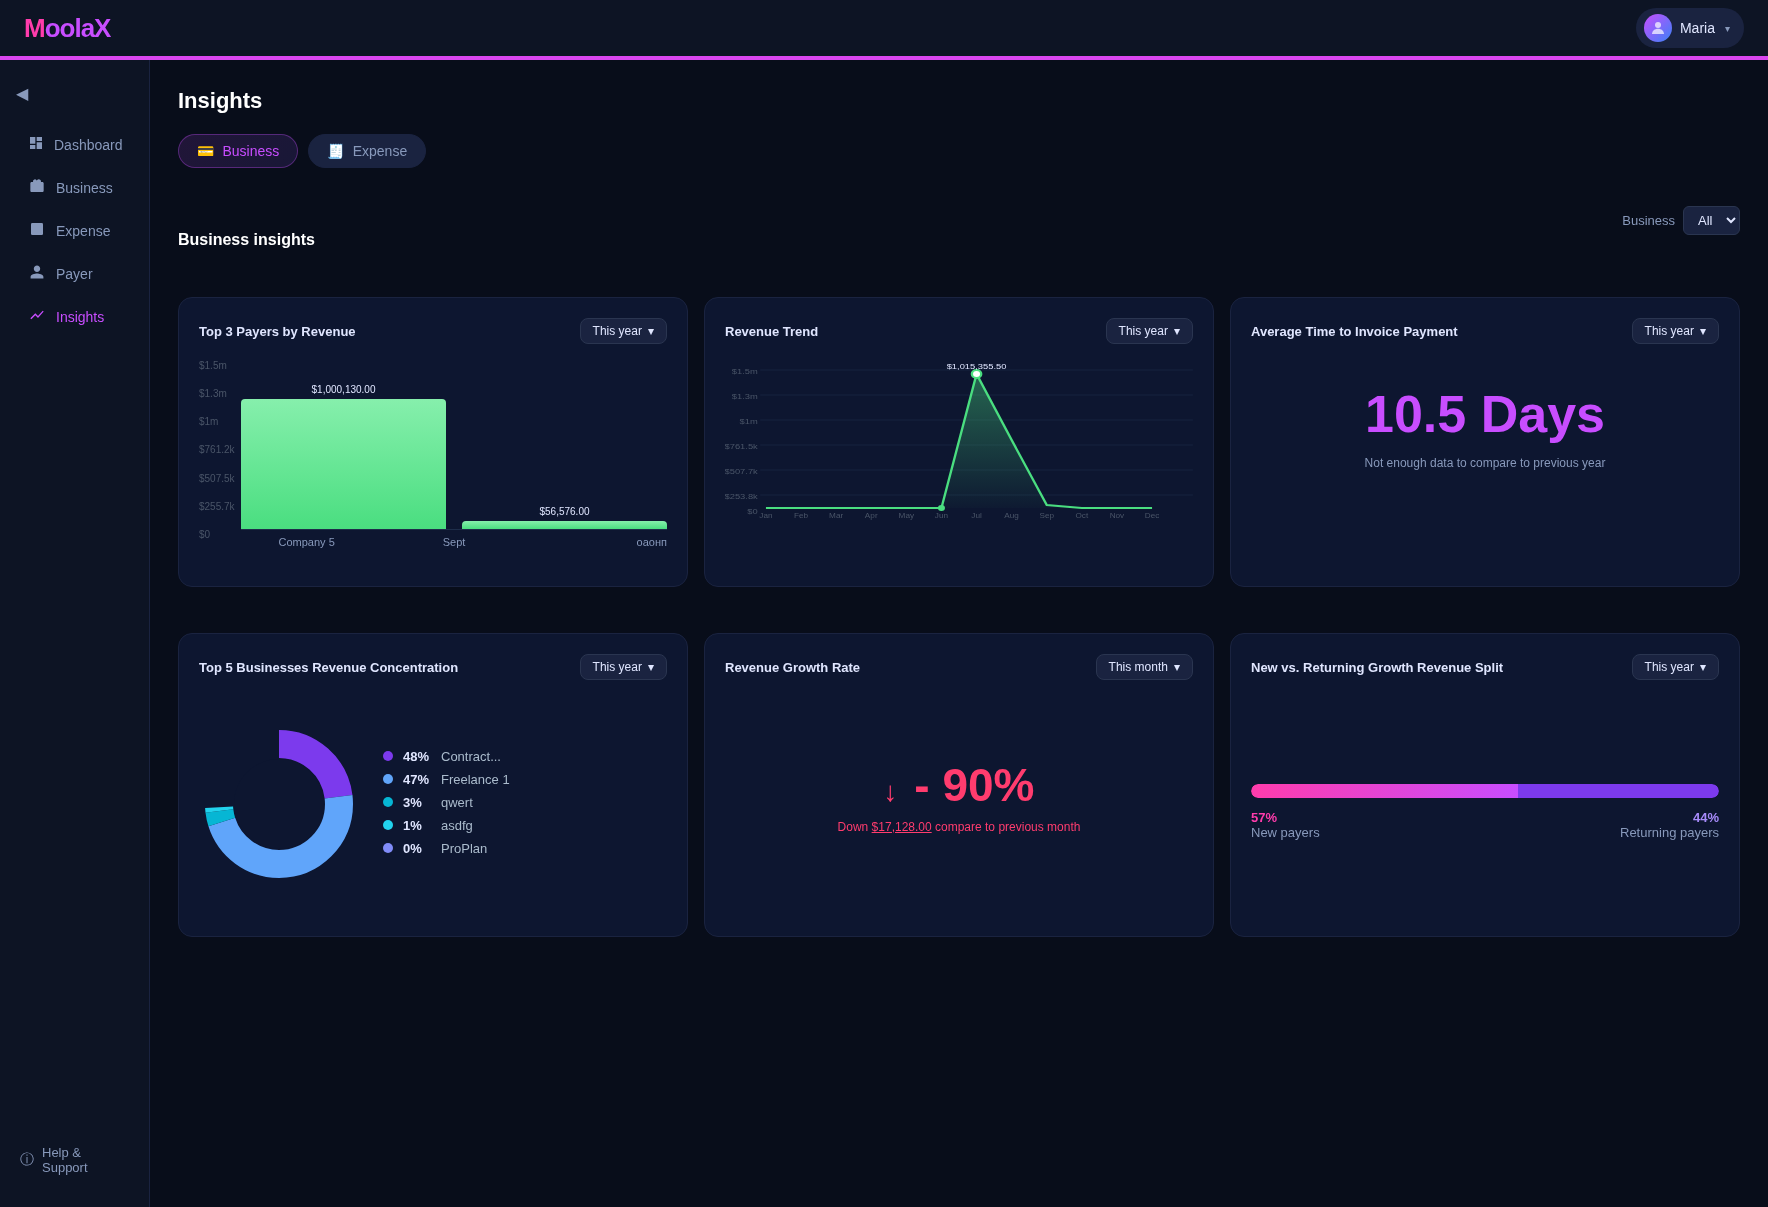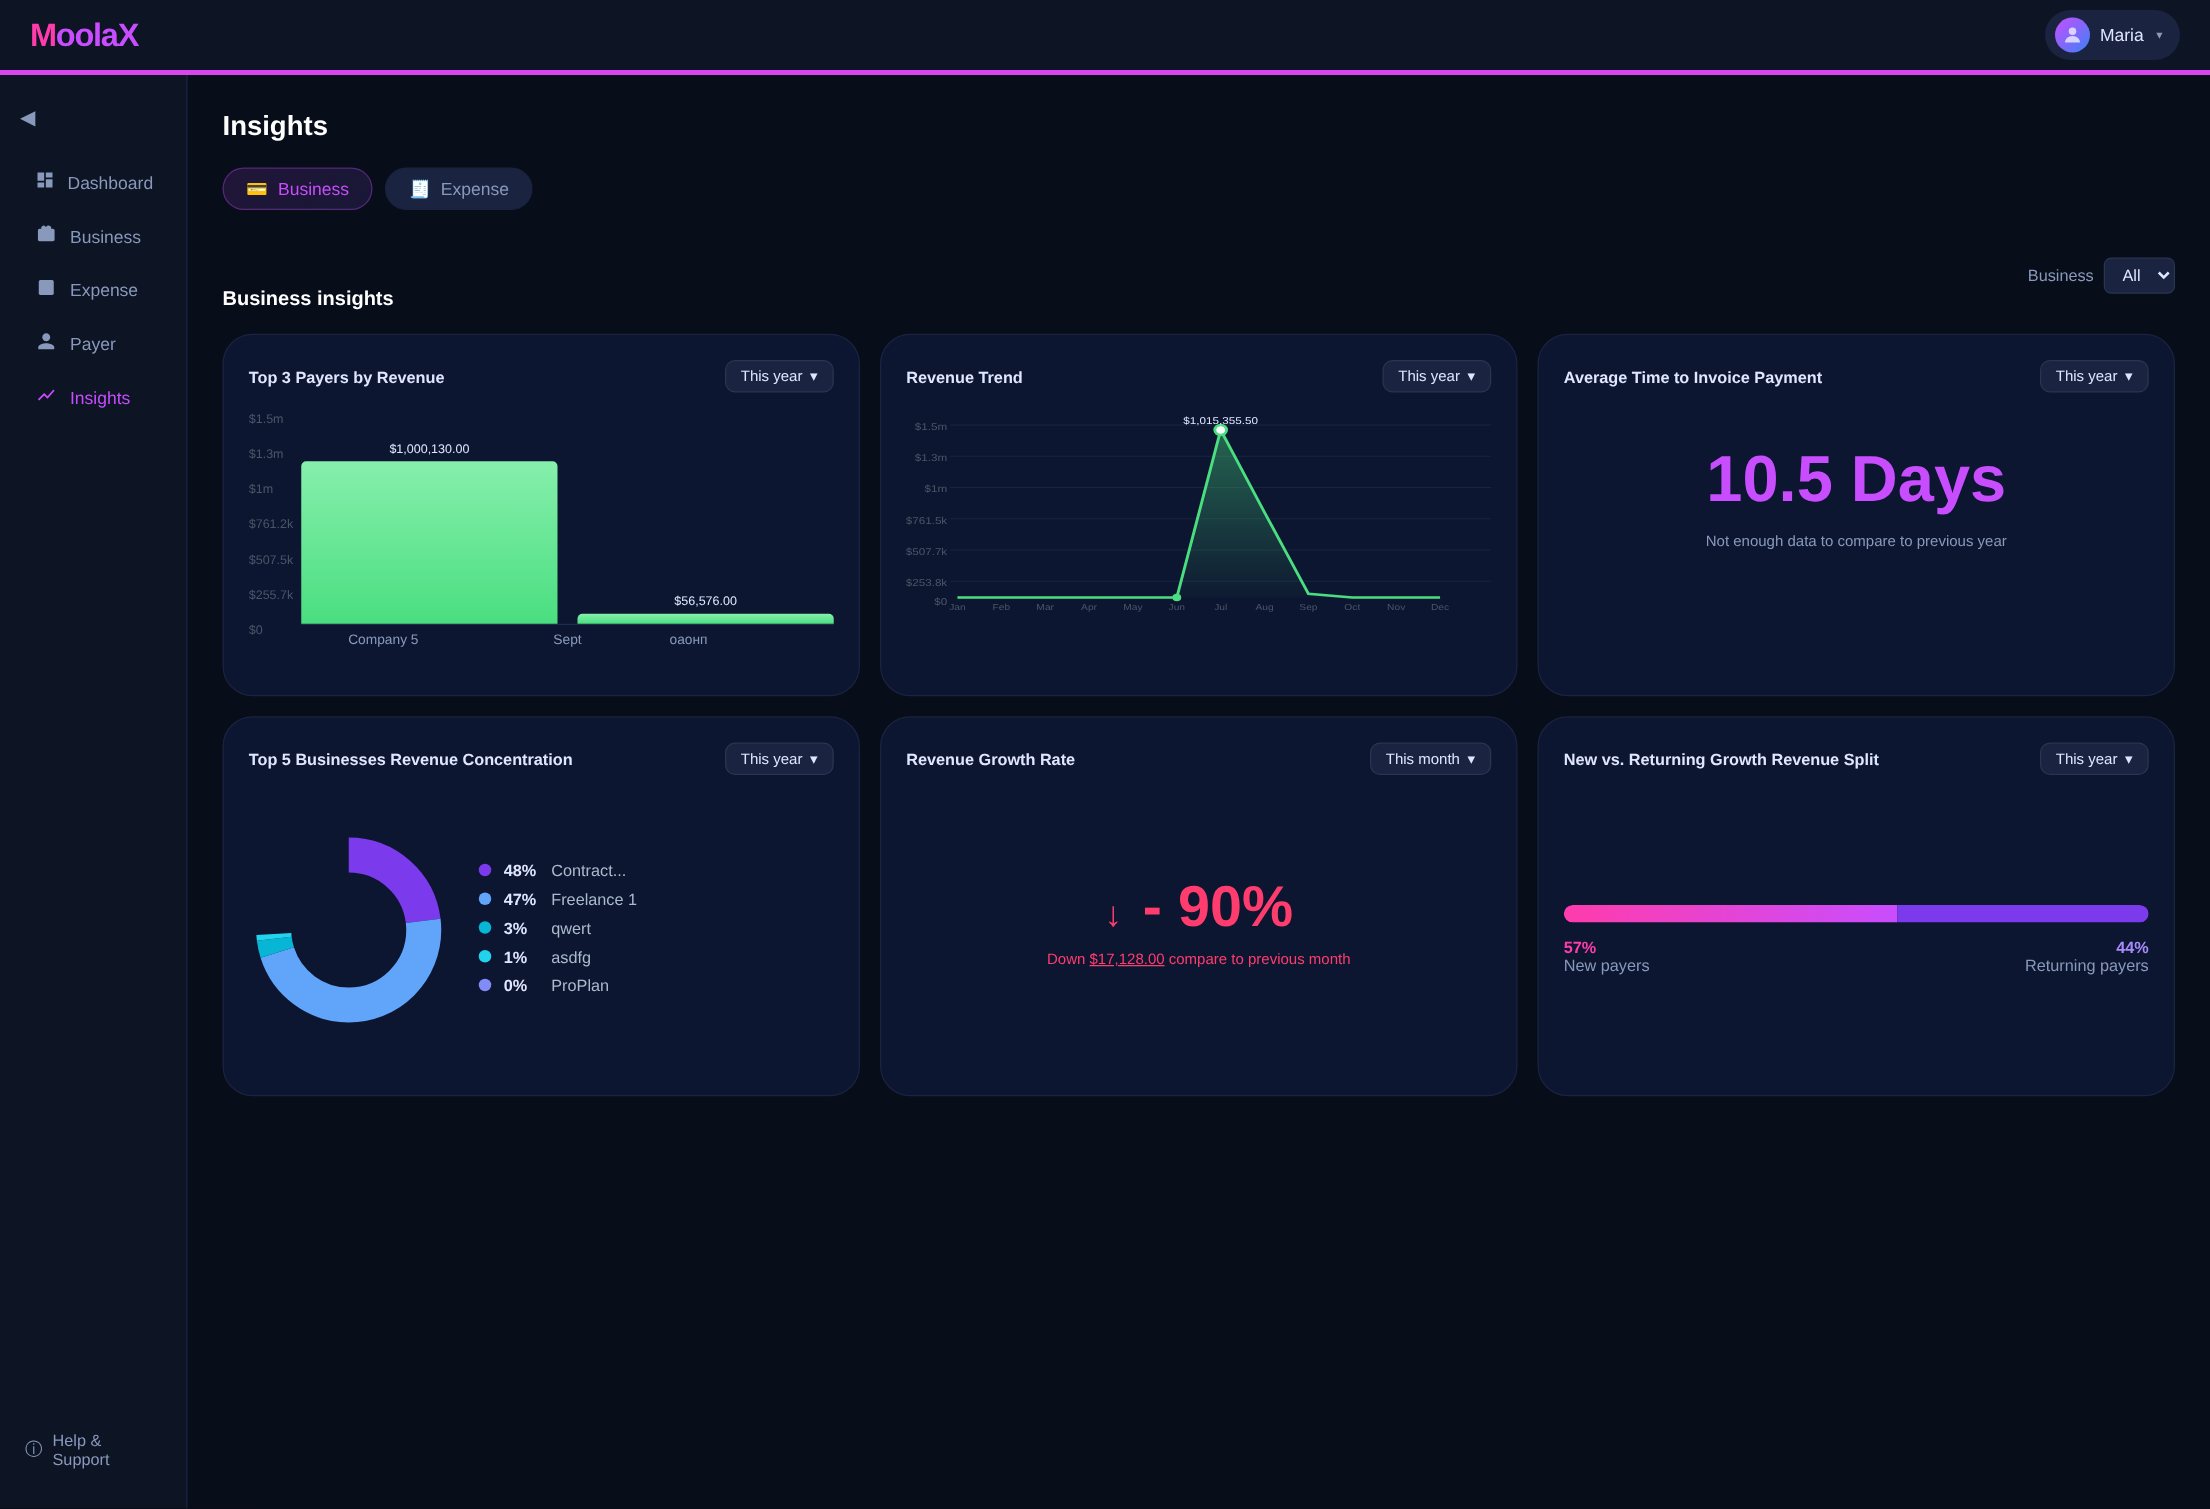--- a/index.html
+++ b/index.html
@@ -167,23 +167,24 @@
     
     .cards-grid {
       display: grid;
       grid-template-columns: repeat(3, 1fr);
       gap: 16px;
       margin-bottom: 16px;
     }
     .card {
       background: #0d1630;
       border: 1px solid #1a2340;
-      border-radius: 24px;
+      border-radius: 14px;
       padding: 20px;
       min-height: 290px;
+      margin-top: 30px;
     }
     .card-header {
       display: flex;
       justify-content: space-between;
       align-items: center;
       margin-bottom: 16px;
     }
     .card-title { font-size: 13px; font-weight: 600; color: #e0e6ff; }
     .dropdown-btn {
       display: flex;
@@ -456,21 +457,21 @@
               <div class="bar" style="height:130px; background: linear-gradient(180deg, #86efac, #4ade80);"></div>
             </div>
             <div class="bar-group">
               <span class="bar-value">$56,576.00</span>
               <div class="bar" style="height:8px; background: linear-gradient(180deg, #86efac, #4ade80);"></div>
             </div>
           </div>
           <div style="display:flex; gap:16px; margin-left:42px; margin-top:6px;">
             <div style="flex:1; text-align:center; font-size:11px; color:#8899bb">Company 5</div>
             <div style="flex:1; text-align:center; font-size:11px; color:#8899bb">Sept</div>
-            <div style="flex:1; text-align:left; font-size:11px; color:#8899bb">оаонп</div>
+            <div style="flex:1; text-align:right; font-size:11px; color:#8899bb">оаонп</div>
           </div>
         </div>
       </div>
 
       <div class="card">
         <div class="card-header">
           <span class="card-title">Revenue Trend</span>
           <button class="dropdown-btn">
             <span>This year</span>
             <span>▾</span>

